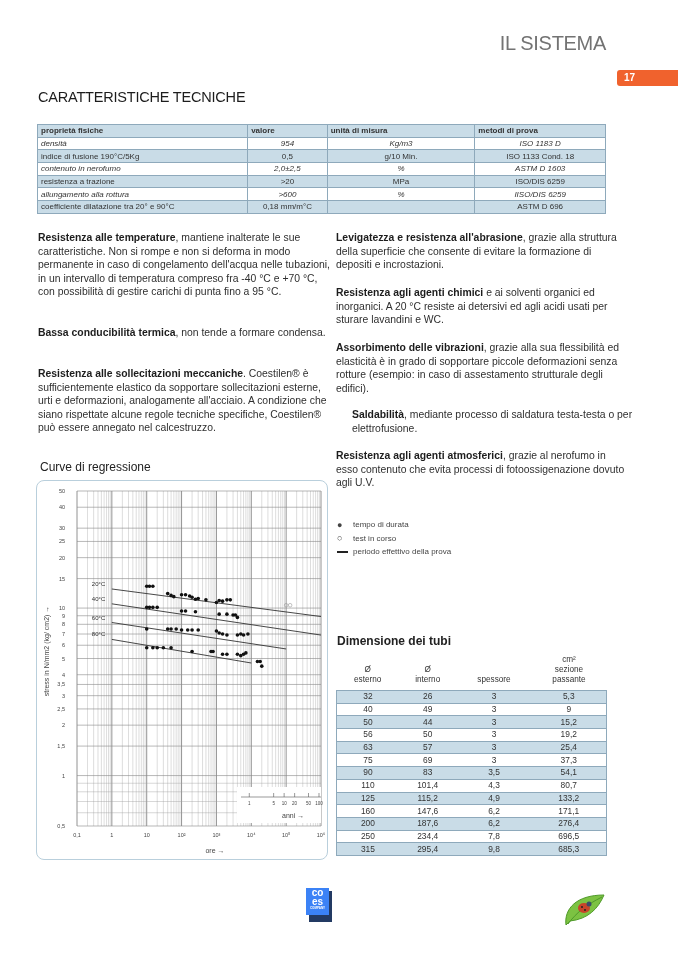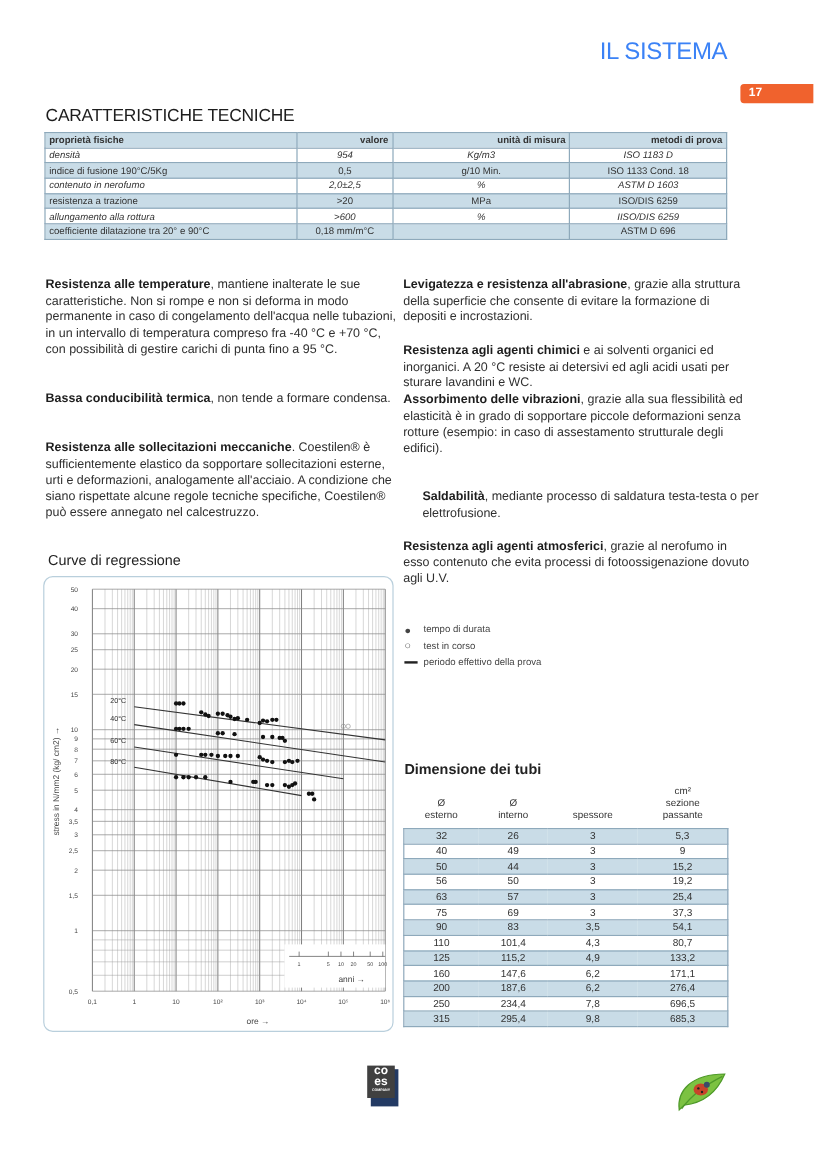--- a/index.html
+++ b/index.html
@@ -1,28 +1,28 @@
 <!DOCTYPE html>
 <html><head>
 <meta charset="utf-8">
 <style>
   html, body { margin:0; padding:0; background:#ffffff; }
   body { width:678px; height:959px; position:relative; overflow:hidden;
          font-family:"Liberation Sans", "DejaVu Sans", sans-serif; color:#2a2a2a; }
   .abs { position:absolute; }
-  #section-title { right:72px; top:32px; font-size:20px; letter-spacing:-0.3px; color:#3b82f6; }
+  #section-title { right:72px; top:32px; font-size:20px; letter-spacing:-0.3px; color:#737373; }
   #page-tab { left:617px; top:70px; width:61px; height:16px; background:#f0622d;
               border-radius:3px 0 0 3px; color:#fff; font-size:10px; font-weight:bold;
               line-height:16px; padding-left:7px; box-sizing:border-box; }
   #main-heading { left:38px; top:89px; font-size:14.5px; color:#1d1d1d; letter-spacing:-0.2px; }
 
-  table.props { position:absolute; left:37px; top:110px; width:569px; border-collapse:collapse;
+  table.props { position:absolute; left:37px; top:124px; width:569px; border-collapse:collapse;
                 font-size:8px; color:#333;border-radius:29px; }
   table.props td, table.props th { height:11.7px; padding:0 3px; border:0.5px solid #8ea9bb; line-height:11px; }
-  table.props th { font-weight:bold; text-align:right; }
+  table.props th { font-weight:bold; text-align:left; }
   table.props th:first-child, table.props td:first-child { text-align:left; }
   table.props td { text-align:center; }
   table.props tr.shade { background:#c9dce7; }
   table.props tr.white { background:#ffffff;font-style:italic; }
 
   .para { position:absolute; font-size:10.4px; line-height:13.6px; color:#2f2f2f; }
   .para b { color:#1d1d1d; }
 
   #curve-title { left:40px; top:460px; font-size:12px; color:#222; }
   #chart-frame { left:36px; top:480px; width:290px; height:378px; border:1px solid #b9cfdc;
@@ -102,21 +102,21 @@
       </tr>
     </tbody>
 </table>
 
 <div class="para" style="left:38px;top:231px;width:292px;"><b>Resistenza alle temperature</b><span>, mantiene inalterate le sue caratteristiche. Non si rompe e non si deforma in modo permanente in caso di congelamento dell'acqua nelle tubazioni, in un intervallo di temperatura compreso fra -40 °C e +70 °C, con possibilità di gestire carichi di punta fino a 95 °C.</span></div>
 <div class="para" style="left:38px;top:326px;width:292px;"><b>Bassa conducibilità termica</b><span>, non tende a formare condensa.</span></div>
 <div class="para" style="left:38px;top:367px;width:292px;"><b>Resistenza alle sollecitazioni meccaniche</b><span>. Coestilen® è sufficientemente elastico da sopportare sollecitazioni esterne, urti e deformazioni, analogamente all'acciaio. A condizione che siano rispettate alcune regole tecniche specifiche, Coestilen® può essere annegato nel calcestruzzo.</span></div>
 
 <div class="para" style="left:336px;top:231px;width:290px;"><b>Levigatezza e resistenza all'abrasione</b><span>, grazie alla struttura della superficie che consente di evitare la formazione di depositi e incrostazioni.</span></div>
 <div class="para" style="left:336px;top:286px;width:290px;"><b>Resistenza agli agenti chimici</b><span> e ai solventi organici ed inorganici. A 20 °C resiste ai detersivi ed agli acidi usati per sturare lavandini e WC.</span></div>
-<div class="para" style="left:336px;top:327px;width:290px;"><b>Assorbimento delle vibrazioni</b><span>, grazie alla sua flessibilità ed elasticità è in grado di sopportare piccole deformazioni senza rotture (esempio: in caso di assestamento strutturale degli edifici).</span></div>
+<div class="para" style="left:336px;top:341px;width:290px;"><b>Assorbimento delle vibrazioni</b><span>, grazie alla sua flessibilità ed elasticità è in grado di sopportare piccole deformazioni senza rotture (esempio: in caso di assestamento strutturale degli edifici).</span></div>
 <div class="para" style="left:336px;top:408px;width:290px;margin-left:16px;"><b>Saldabilità</b><span>, mediante processo di saldatura testa-testa o per elettrofusione.</span></div>
 <div class="para" style="left:336px;top:449px;width:290px;"><b>Resistenza agli agenti atmosferici</b><span>, grazie al nerofumo in esso contenuto che evita processi di fotoossigenazione dovuto agli U.V.</span></div>
 
 <div class="abs" id="curve-title">Curve di regressione</div>
 <div class="abs" id="chart-frame">
   <svg id="chart-svg" width="290" height="378">
       <line x1="40" x2="40" y1="10" y2="345" stroke="#777" stroke-width="0.8"></line>
       <line x1="50.49304556314449" x2="50.49304556314449" y1="10" y2="345" stroke="#aaa" stroke-width="0.4"></line>
       <line x1="56.631083735942525" x2="56.631083735942525" y1="10" y2="345" stroke="#aaa" stroke-width="0.4"></line>
       <line x1="60.98609112628897" x2="60.98609112628897" y1="10" y2="345" stroke="#aaa" stroke-width="0.4"></line>
@@ -439,21 +439,21 @@
         <td>315</td>
         <td>295,4</td>
         <td>9,8</td>
         <td>685,3</td>
       </tr>
     </tbody>
 </table>
 
 <div class="abs" id="coes-logo">
   <div style="position:absolute;left:3px;top:3px;width:23px;height:31px;background:#233a63;"></div>
-  <div style="position:absolute;left:0;top:0;width:23px;height:27px;background:#404040;color:#fff;text-align:center;font-weight:bold;font-size:10px;line-height:8.5px;padding-top:1px;box-sizing:border-box;">
+  <div style="position:absolute;left:0;top:0;width:23px;height:27px;background:#3b82f6;color:#fff;text-align:center;font-weight:bold;font-size:10px;line-height:8.5px;padding-top:1px;box-sizing:border-box;">
     <div>co</div>
     <div>es</div>
     <div style="font-size:3px;line-height:5px;">COMPANY</div>
   </div>
 </div>
 <div class="abs" id="leaf-logo">
   <svg width="48" height="40" viewBox="0 0 48 40">
     <path d="M4 36 C2 20, 14 6, 42 6 C36 20, 26 30, 8 32 Z" fill="#7cc242" stroke="#4f9a2a" stroke-width="1"></path>
     <path d="M6 35 C14 24, 24 16, 40 8" stroke="#4f9a2a" stroke-width="1" fill="none"></path>
     <ellipse cx="22" cy="19" rx="6" ry="5" fill="#c8442a"></ellipse>

